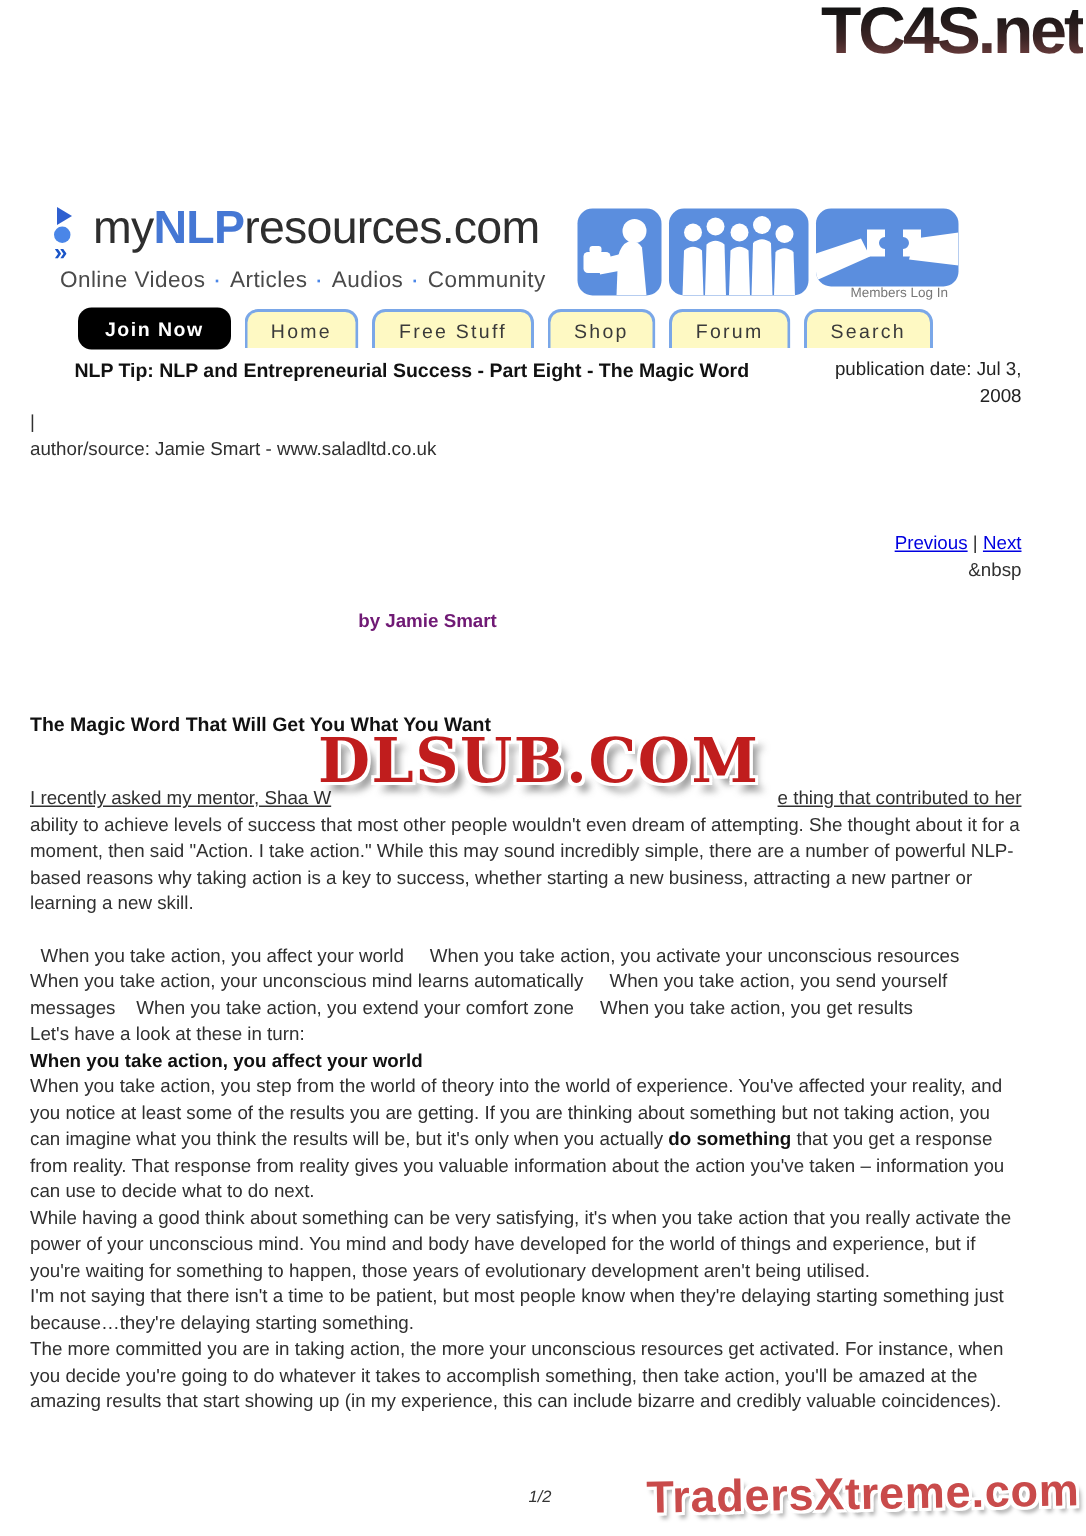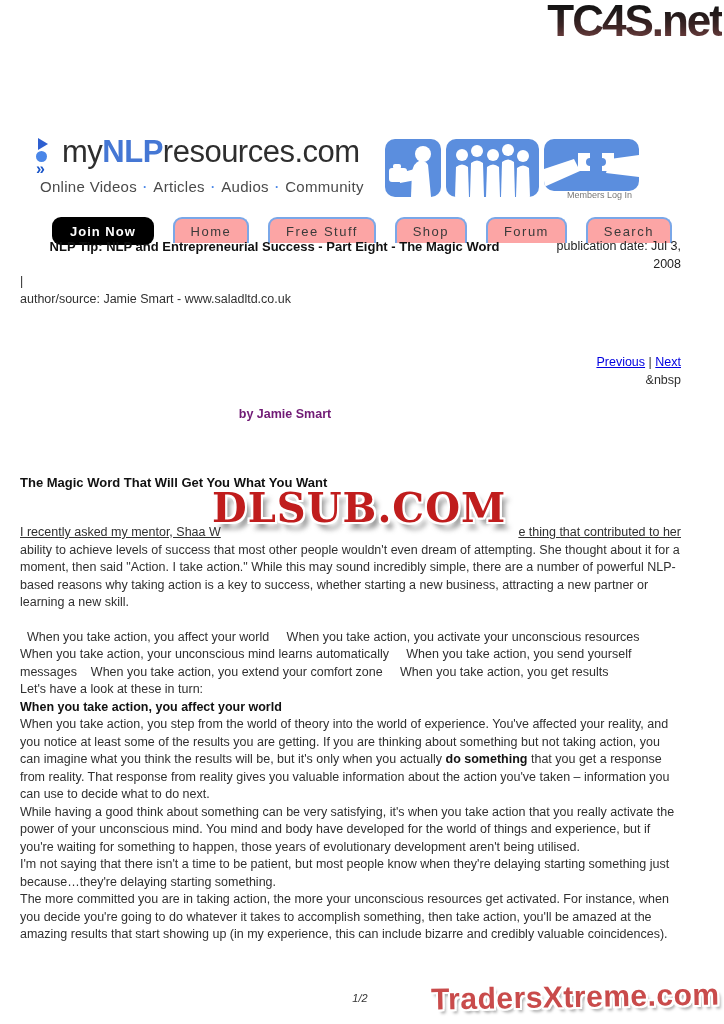--- a/index.html
+++ b/index.html
@@ -32,24 +32,24 @@
 
   
   .tiles { position:absolute; left:385px; top:139px; display:flex; gap:5px; align-items:flex-start; }
   .tile { background:#5b8ede; border-radius:10px; height:58px; overflow:hidden; display:flex; align-items:center; justify-content:center; }
   .tile-1 { width:56px; }
   .tile-2 { width:93px; }
   .tile-3 { width:95px; height:52px; }
   .members { position:absolute; top:190px; right:92px; font-size:9px; color:#777; }
 
   
-  .tabs { position:absolute; left:52px; top:217px; width:620px; display:flex; justify-content:space-between; align-items:flex-start; }
+  .tabs { position:absolute; left:52px; top:205px; width:570px; display:flex; justify-content:space-between; align-items:center; }
   .tab {
     height:26px; border:2px solid #7aa7e8; border-bottom:none; border-radius:9px 9px 0 0;
-    background:#fca5a5; color:#3a3a3a; font-size:13px; letter-spacing:1.5px;
+    background:#fef9c3; color:#3a3a3a; font-size:13px; letter-spacing:1.5px;
     display:flex; align-items:center; justify-content:center; padding:0 16px; cursor:pointer;
   }
   .tab-active {
     background:#000; color:#fff; border:none; border-radius:9px;
     height:28px; font-weight:bold; letter-spacing:1px; padding:0 18px;
   }
 
   
   .article { position:absolute; left:20px; top:238px; width:661px; font-size:12.5px; line-height:17.5px; }
   .title-row { display:flex; }

